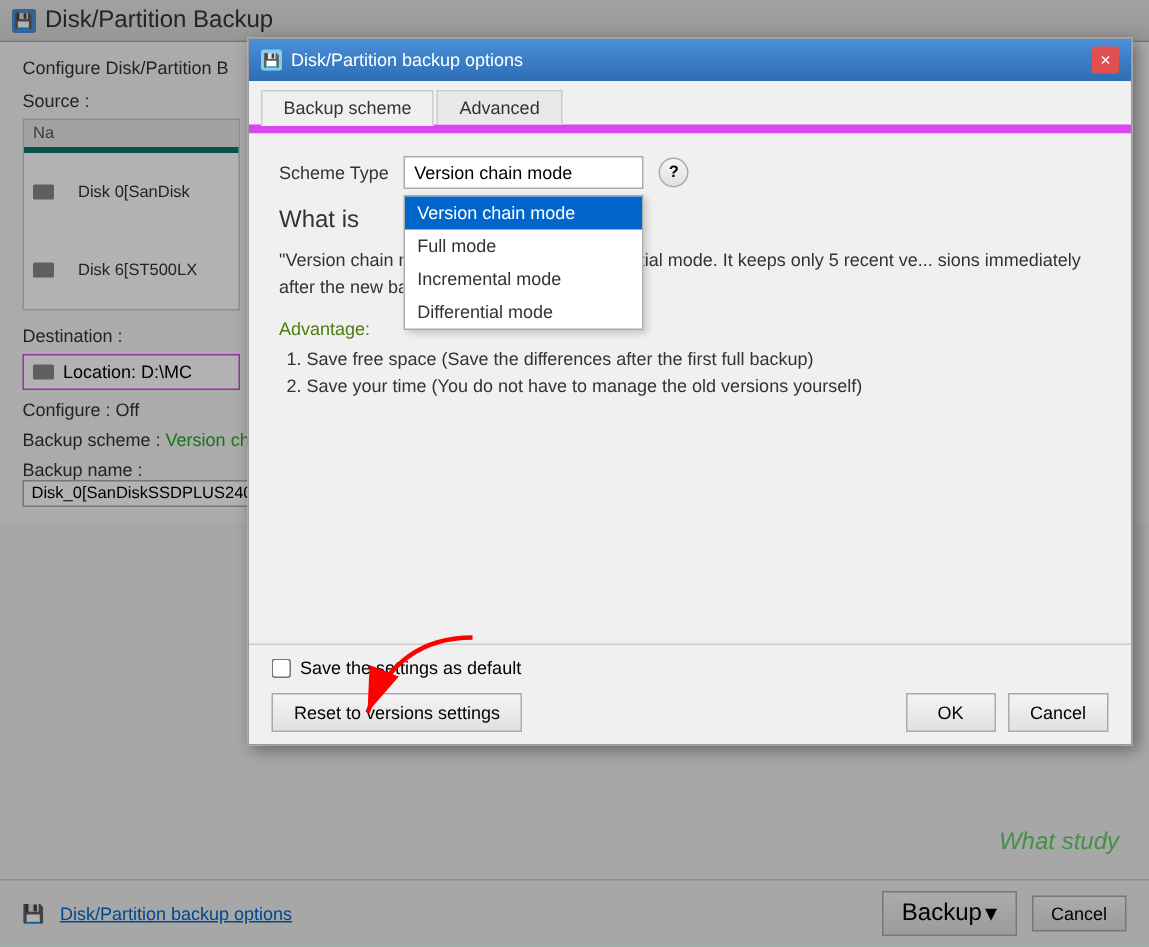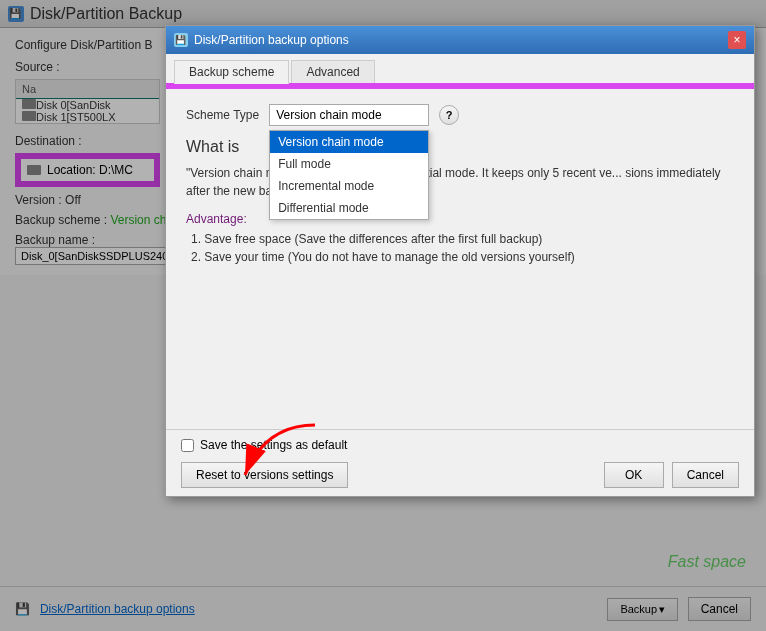--- a/index.html
+++ b/index.html
@@ -60,30 +60,30 @@
       background: white;
       border: 1px solid #ccc;
       width: 145px;
       margin-bottom: 10px;
     }
 
     .bg-list-header {
       background: #e8e8e8;
       padding: 3px 6px;
       font-size: 11px;
-      border-bottom: 1px solid #0f766e;
+      border-bottom: 4px solid #0f766e;
       color: #555;
     }
 
     .bg-list-item {
-      padding: 0 6px;
+      padding: 20px 6px;
       font-size: 11px;
       display: flex;
-      align-items: flex-start;
-      gap: 0;
+      align-items: center;
+      gap: 16px;
       color: #333;
     }
 
     .disk-icon {
       width: 14px; height: 10px;
       background: #888;
       border-radius: 1px;
       position: relative;
       display: inline-block;
     }
@@ -91,21 +91,21 @@
     .bg-dest-section {
       margin-top: 10px;
     }
 
     .bg-dest-item {
       display: flex;
       align-items: center;
       gap: 6px;
       padding: 4px 6px;
       background: white;
-      border: 6px solid #d946ef;
+      border: 1px solid #d946ef;
       width: 145px;
     }
 
     .schedule-row, .scheme-row, .name-row {
       margin-top: 6px;
       font-size: 12px;
       color: #333;
     }
 
     .scheme-value {
@@ -139,21 +139,21 @@
       cursor: pointer;
       font-size: 12px;
     }
 
     .btn-backup {
       margin-left: auto;
       background: linear-gradient(to bottom, #f5f5f5, #e0e0e0);
       border: 1px solid #aaa;
       padding: 4px 12px;
       cursor: pointer;
-      font-size: 11px;
+      font-size: 16px;
       display: flex;
       align-items: center;
       gap: 2px;
     }
 
     .btn-cancel-bottom {
       background: linear-gradient(to bottom, #f5f5f5, #e0e0e0);
       border: 1px solid #aaa;
       padding: 4px 12px;
       cursor: pointer;
@@ -336,21 +336,21 @@
 
     .description-text {
       font-size: 12px;
       color: #333;
       line-height: 1.5;
       margin-bottom: 12px;
     }
 
     .advantage-label {
       font-size: 12px;
-      color: #701a75;
+      color: #4d7c0f;
       margin-bottom: 6px;
     }
 
     .advantage-list {
       list-style: none;
       padding: 0;
     }
 
     .advantage-list li {
       font-size: 12px;
@@ -421,47 +421,47 @@
     <div style="margin-top:8px;">
       <div class="bg-section-label">Source :</div>
       <div class="bg-list">
         <div class="bg-list-header">Na</div>
         <div class="bg-list-item">
           <span class="disk-icon"></span>
           <span>Disk 0[SanDisk</span>
         </div>
         <div class="bg-list-item">
           <span class="disk-icon"></span>
-          <span>Disk 1[ST500LX</span>
+          <span>Disk 6[ST500LX</span>
         </div>
       </div>
     </div>
     <div class="bg-dest-section">
       <div class="bg-section-label">Destination :</div>
       <div class="bg-dest-item">
         <span class="disk-icon"></span>
         <span>Location: D:\MC</span>
       </div>
     </div>
     <div class="schedule-row">
-      <span>Version :</span>
+      <span>Configure :</span>
       <span>Off</span>
     </div>
     <div class="scheme-row">
       <span>Backup scheme :</span>
       <span class="scheme-value">Version chain mode</span>
     </div>
     <div class="name-row">
       <div>Backup name :</div>
       <input class="name-input" type="text" value="Disk_0[SanDiskSSDPLUS240GB]_202310231102" style="">
     </div>
   </div>
 </div>
 
-<div class="fast-study">Fast space</div>
+<div class="fast-study">What study</div>
 
 <div class="bottom-bar">
   <span style="color:#4a90d9;">💾</span>
   <a class="bottom-link">Disk/Partition backup options</a>
   <button class="btn-backup">
     <span>Backup</span>
     <span>▾</span>
   </button>
   <button class="btn-cancel-bottom">Cancel</button>
 </div>

